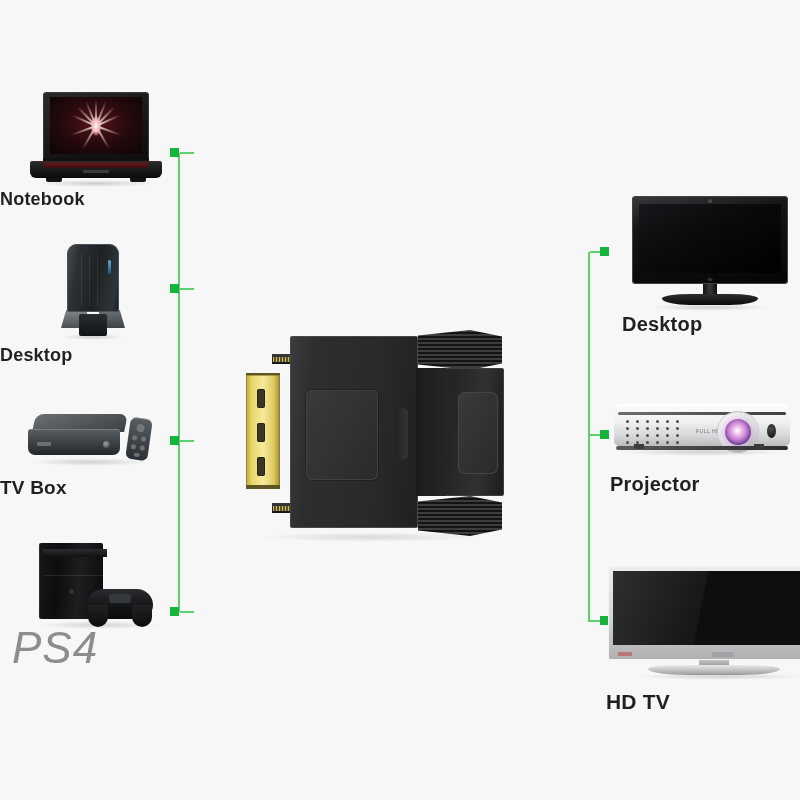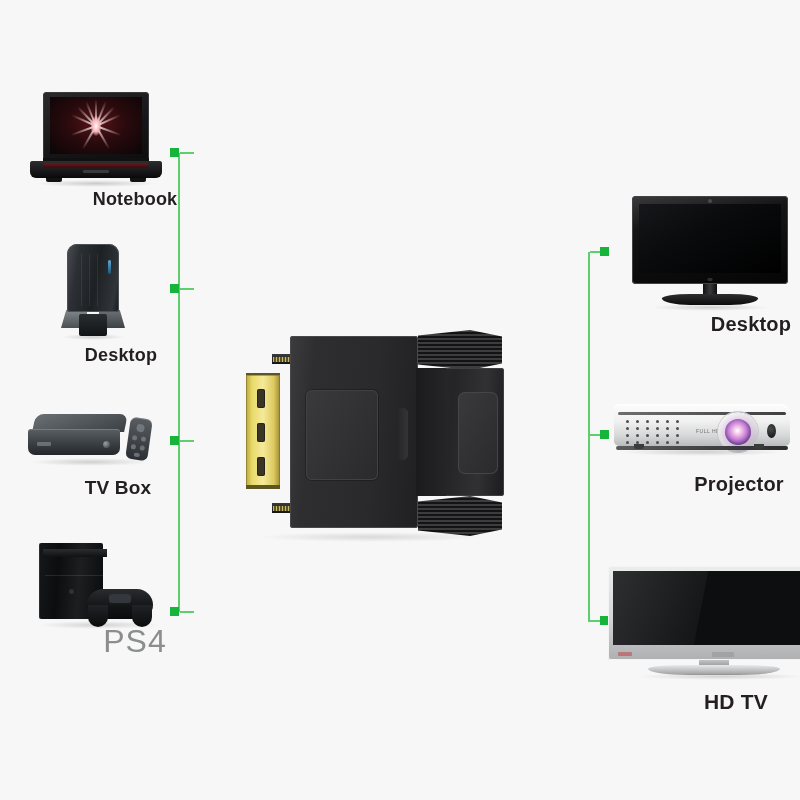--- a/index.html
+++ b/index.html
@@ -9,26 +9,24 @@
     font-family:"Liberation Sans", sans-serif;
     overflow:hidden;
     position:relative;
   }
   .stage{position:absolute;inset:0;}
 
   
   .node{position:absolute;}
   .label{
     position:absolute;
-    text-align:center;
     font-weight:bold;
     color:#231f20;
     letter-spacing:.2px;
     white-space:nowrap;
-    padding-left:40px;
   }
   .label.ps4{
     font-weight:normal;
     color:#8b8d8e;
     letter-spacing:1px;
   }
 
   
   .bracket{position:absolute;}
   .bline{position:absolute;background:#5ece6e;}
@@ -355,21 +353,21 @@
         <div class="ps-line"></div>
         <div class="ps-pwr"></div>
       </div>
       <div class="ps-pad">
         <div class="ps-grip" style="left:1px;"></div>
         <div class="ps-grip" style="right:1px;"></div>
         <div class="ps-touch"></div>
       </div>
       <div class="ps-shadow"></div>
     </div>
-    <div class="label ps4" style="left:4px;top:623px;width:182px;font-size:32px;">PS4</div>
+    <div class="label ps4" style="left:12px;top:623px;width:182px;font-size:44px;font-style:italic;">PS4</div>
   </div>
 
   <div class="node">
     <div class="mon">
       <div class="mon-neck"></div>
       <div class="mon-base"></div>
       <div class="mon-frame">
         <div class="mon-cam"></div>
         <div class="mon-scr"></div>
         <div class="mon-led"></div>

